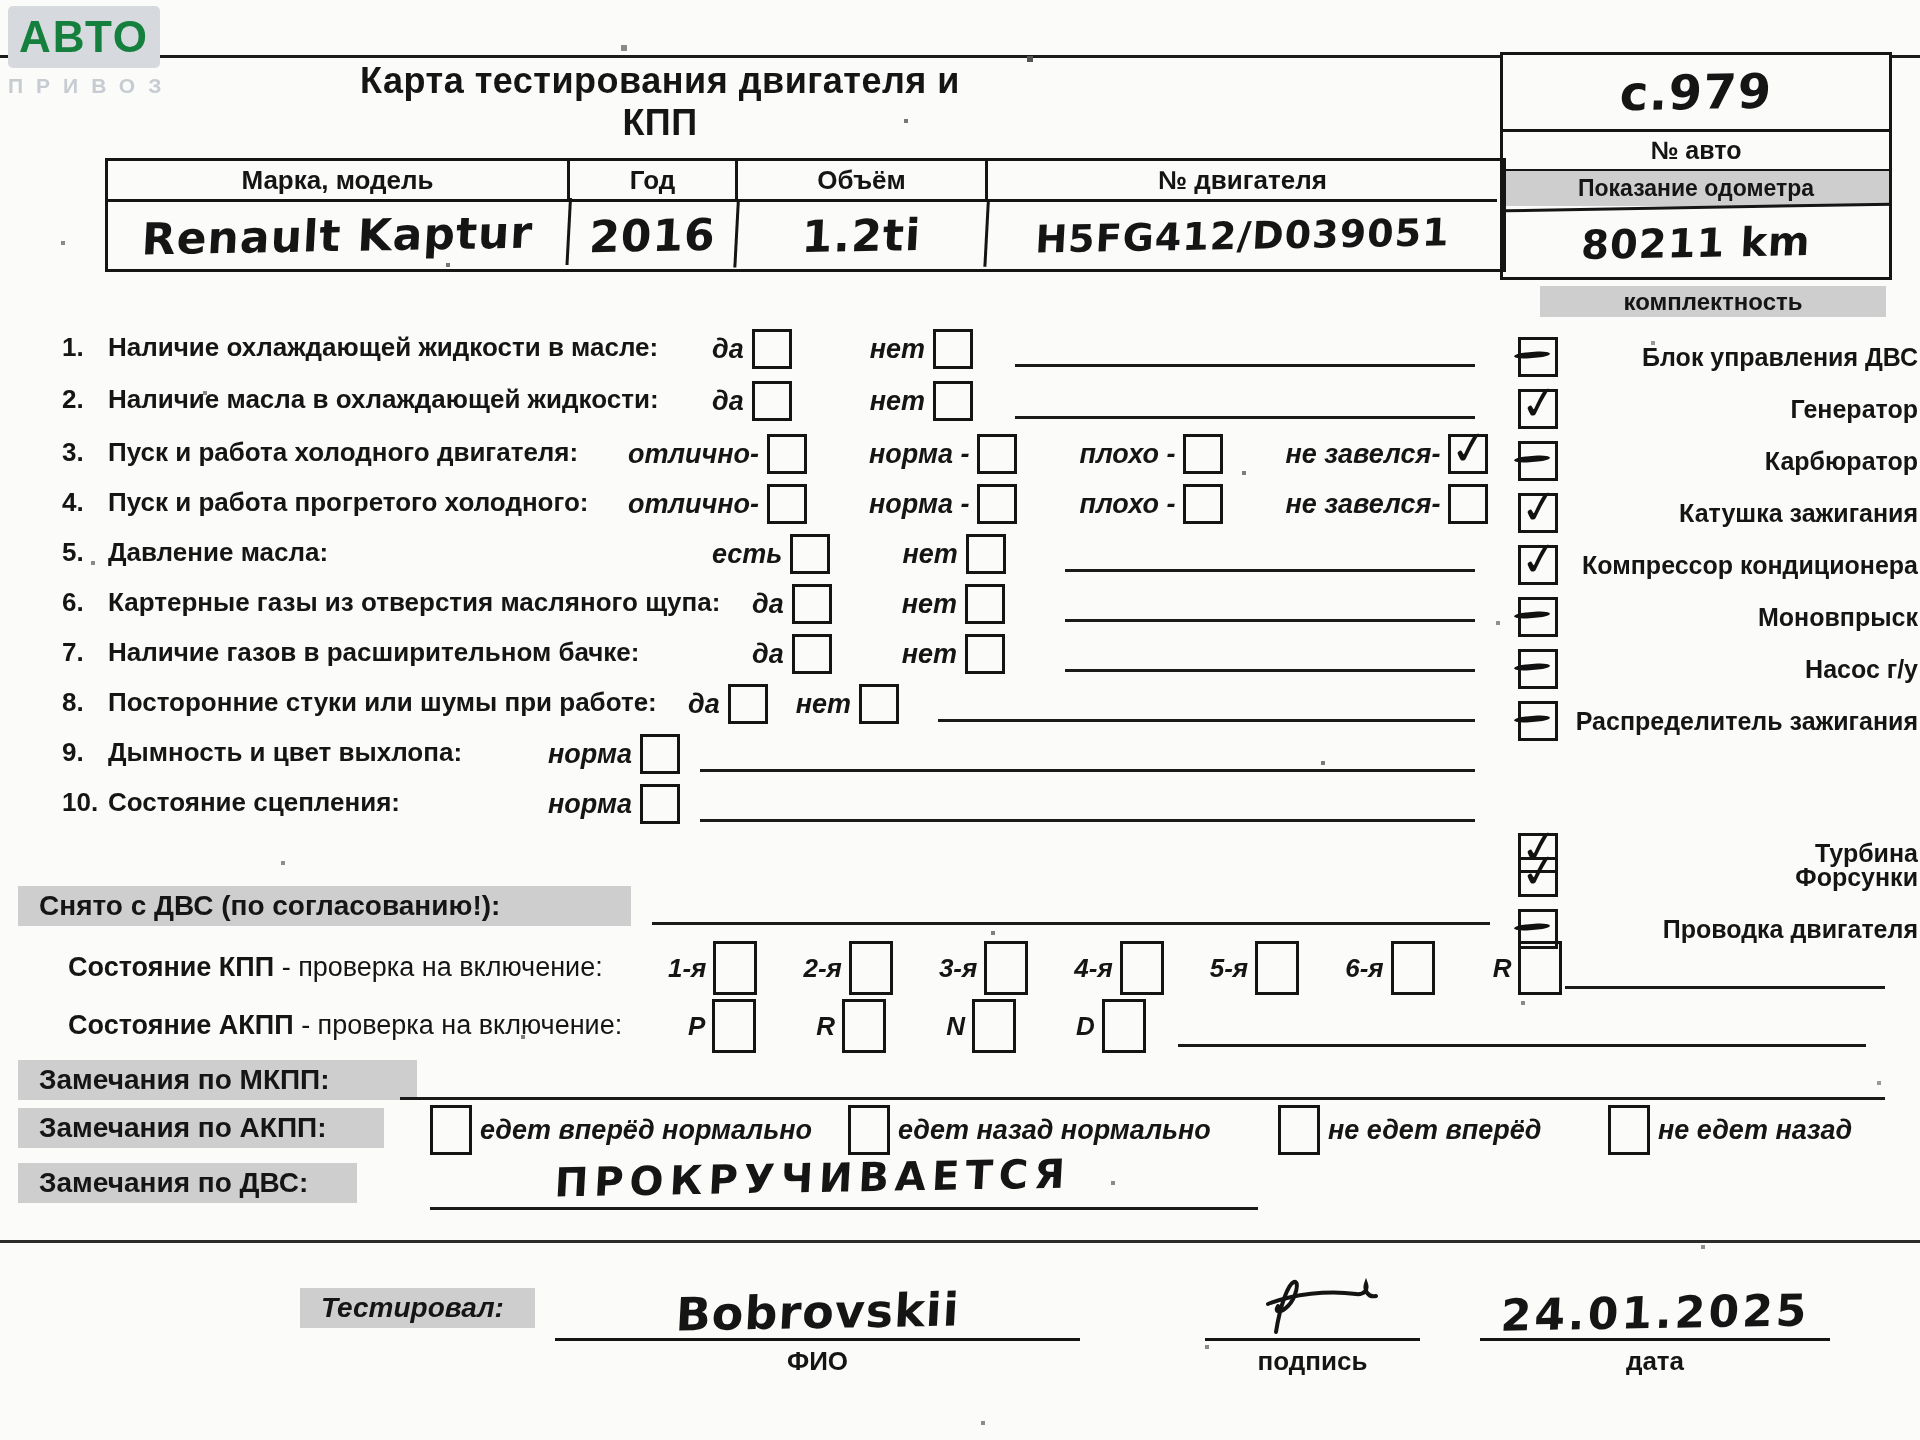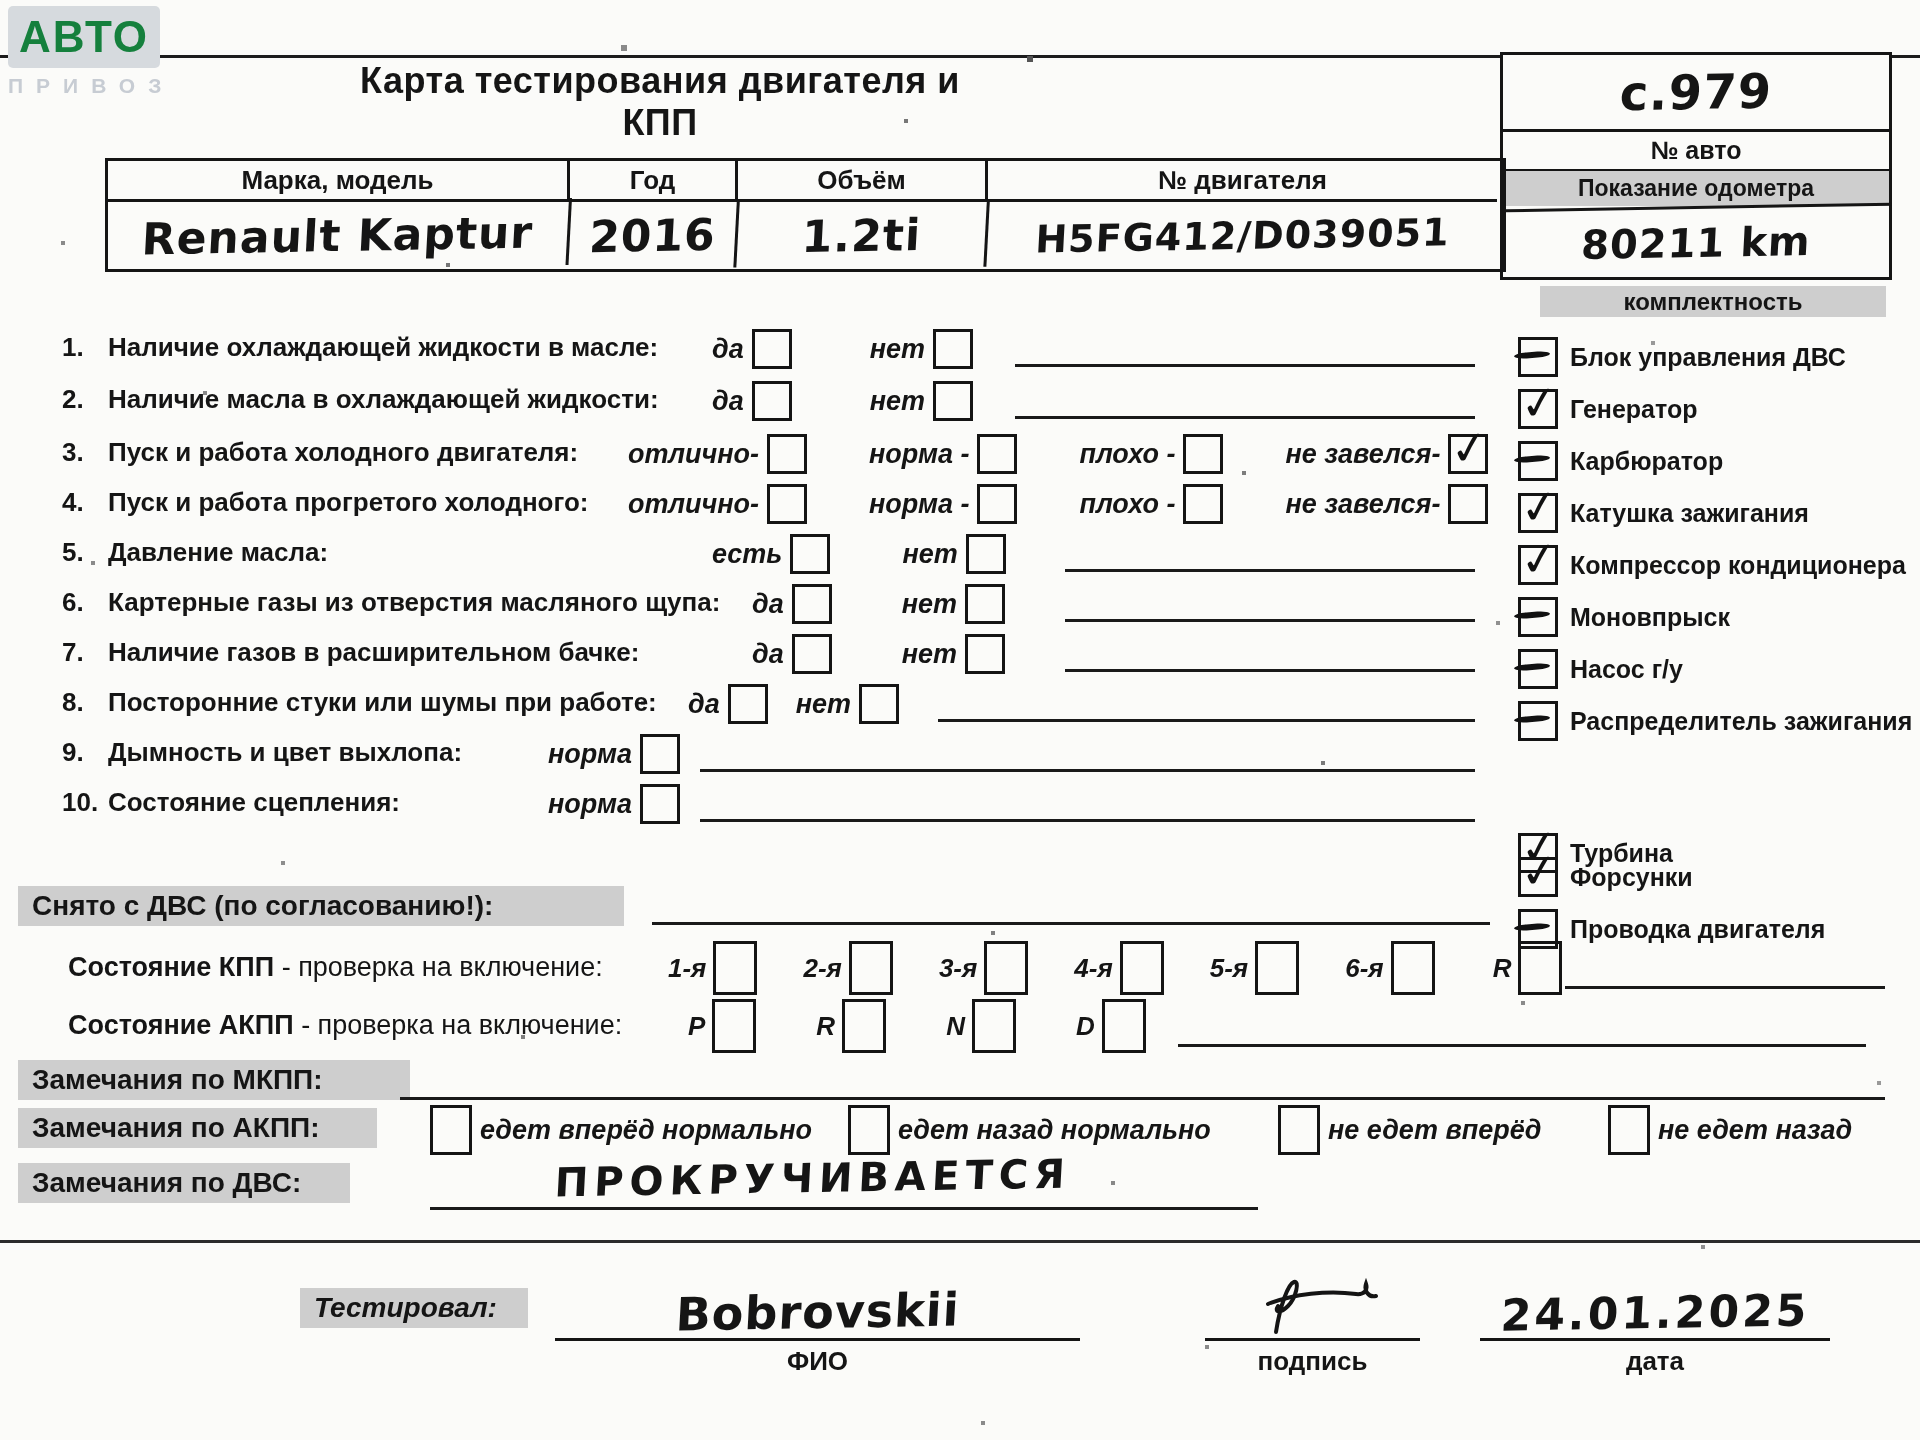--- a/index.html
+++ b/index.html
@@ -38,21 +38,21 @@
           display:grid;grid-template-columns:462px 168px 250px 509px;grid-template-rows:41px 67px;}
   .vtable .cell{border-right:3px solid #151515;display:flex;align-items:center;justify-content:center;}
   .vtable .cell.last{border-right:none;}
   .vtable .hd{border-bottom:3px solid #151515;font-size:26px;font-weight:700;}
   .vtable .val{font-size:44px;}
   .vtable .val.small{font-size:38px;}
 
   
   .comp-head{position:absolute;left:1540px;top:286px;width:346px;height:31px;
              display:flex;align-items:center;justify-content:center;font-size:24px;font-weight:700;}
-  .comp-item{position:absolute;left:1518px;width:400px;height:42px;display:flex;align-items:center;}
+  .comp-item{position:absolute;left:1518px;width:400px;height:42px;display:flex;align-items:center;justify-content:space-between;}
   .comp-item .cbox{margin-right:12px;}
   .comp-item .clabel{font-size:25px;font-weight:600;white-space:nowrap;}
 
   
   .cbox{width:34px;height:34px;border:3px solid #141414;position:relative;flex:none;background:transparent;}
   .bbox{width:36px;height:40px;border:3px solid #141414;position:relative;flex:none;}
   .mark-check::after{content:"\2713";position:absolute;left:-1px;top:-16px;font-size:46px;font-weight:900;
                      color:#111;transform:rotate(-8deg);font-family:"DejaVu Sans",sans-serif;}
   .mark-dash::after{content:"";position:absolute;left:-7px;top:12px;width:36px;height:6px;background:#111;
                     border-radius:45%/65%;transform:rotate(-4deg);}
@@ -61,21 +61,21 @@
   .cl-row{position:absolute;left:0;width:1500px;height:46px;}
   .cl-row .num{position:absolute;left:62px;top:6px;width:46px;font-size:26px;font-weight:700;}
   .cl-row .lbl{position:absolute;left:108px;top:6px;font-size:26px;font-weight:700;white-space:nowrap;}
   .opts{position:absolute;top:0;display:flex;align-items:center;height:46px;}
   .opt{display:flex;align-items:center;}
   .optlbl{font-style:italic;font-weight:700;font-size:27px;white-space:nowrap;}
   .opt .cbox{margin-left:8px;}
   .ansline{position:absolute;height:3px;background:#1a1a1a;top:38px;}
 
   
-  .sec-label{position:absolute;display:flex;align-items:center;padding-left:14px;
+  .sec-label{position:absolute;display:flex;align-items:center;padding-left:21px;
              font-size:28px;font-weight:700;height:40px;}
   .kpp-row{position:absolute;left:0;width:1920px;height:52px;}
   .kpp-row .klbl{position:absolute;left:68px;top:10px;font-size:27px;white-space:nowrap;}
   .kpp-row .klbl b{font-weight:700;margin-top:14px;}
   .gear{display:flex;align-items:center;margin-right:46px;}
   .gear .glabel{font-style:italic;font-weight:700;font-size:26px;margin-right:7px;white-space:nowrap;}
   .gearbox{width:38px;height:48px;border:3px solid #141414;position:relative;flex:none;}
 
   .rk-opt{position:absolute;display:flex;align-items:center;height:48px;}
   .rk-opt .bbox{margin-right:8px;height:44px;}

